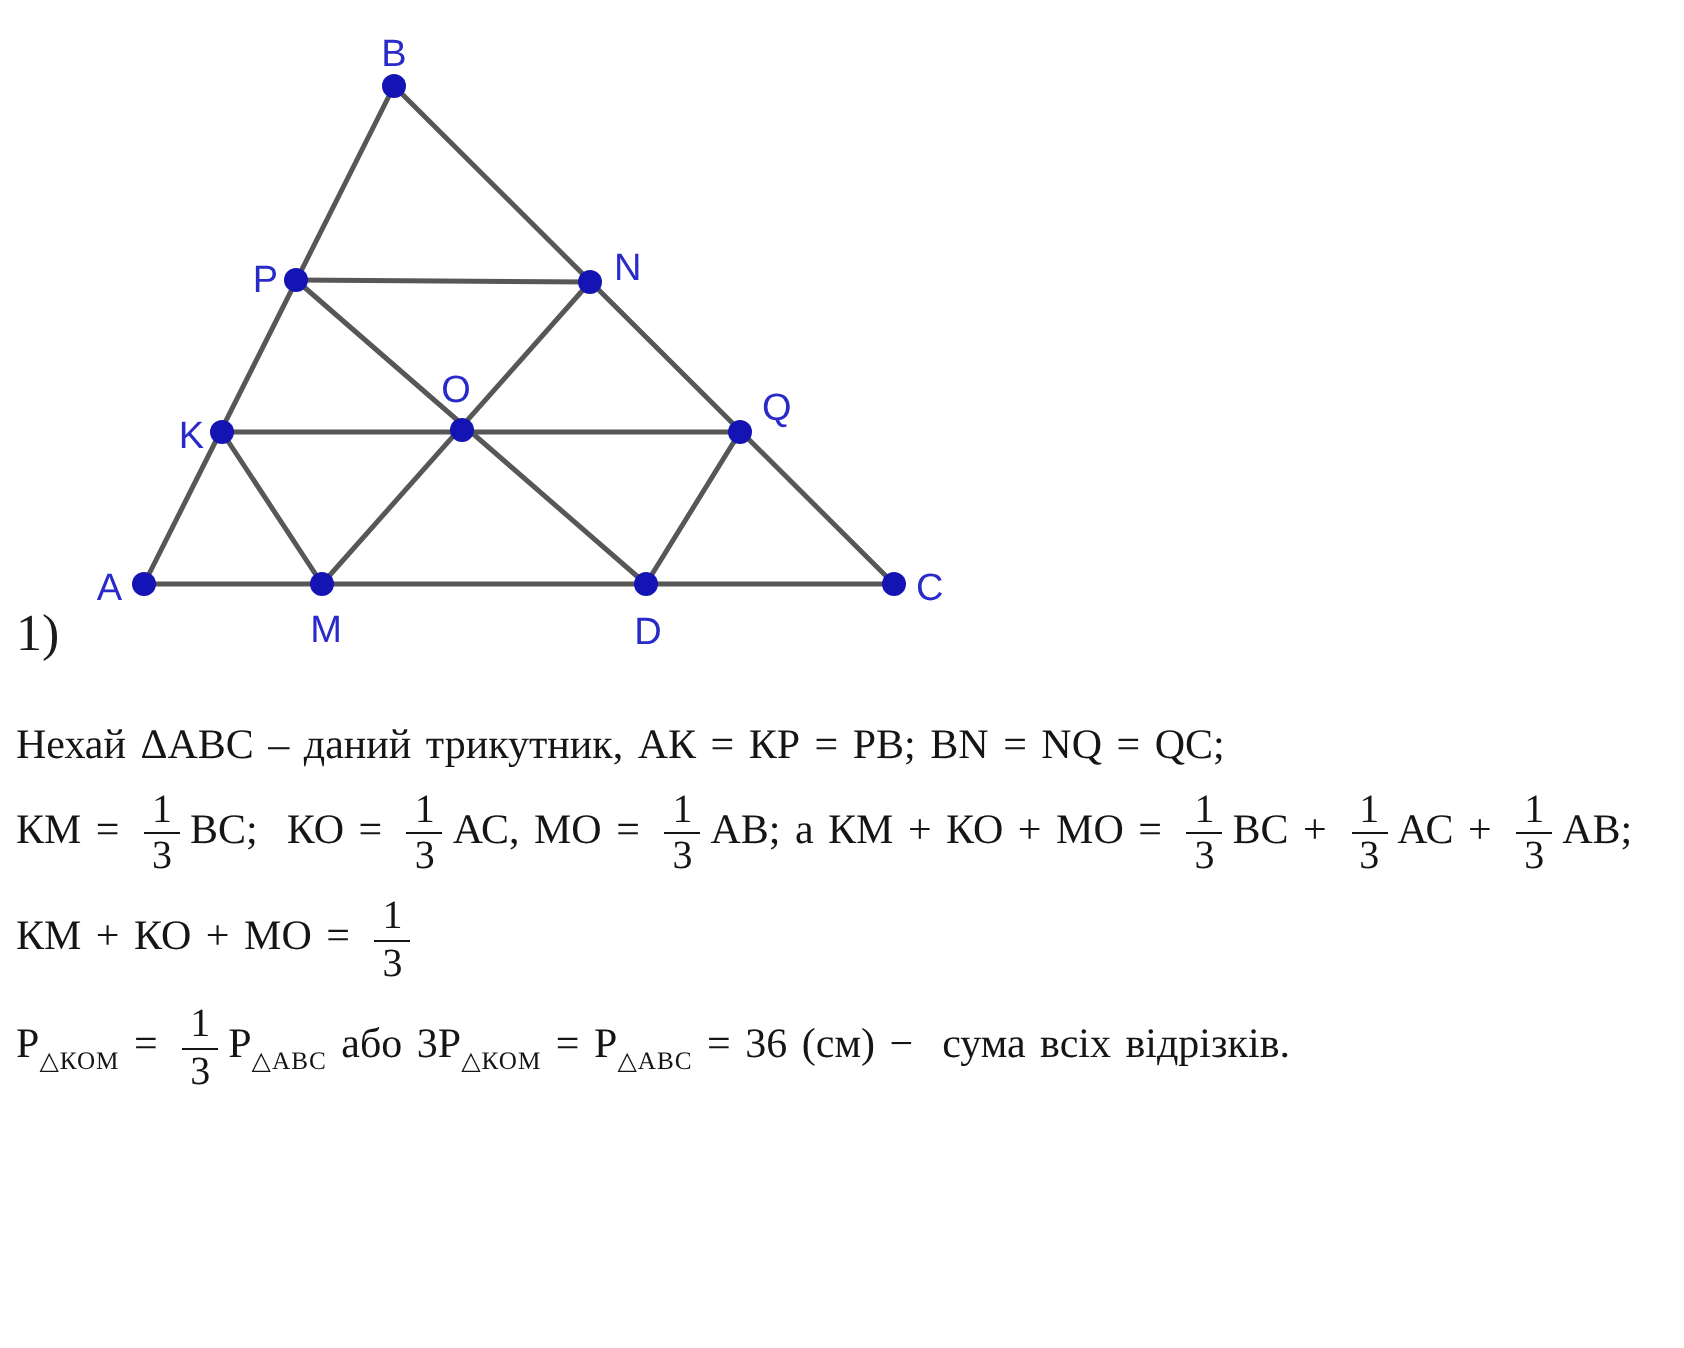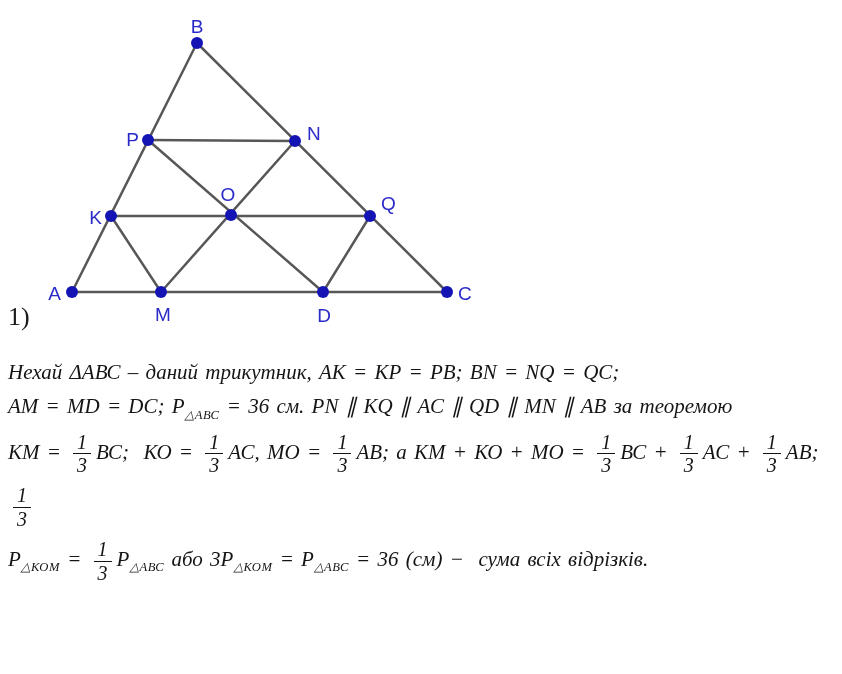--- a/index.html
+++ b/index.html
@@ -3,21 +3,21 @@
 <meta charset="utf-8">
 <style>
   html,body{margin:0;padding:0;background:#ffffff;}
   .page{position:relative;width:842px;height:674px;overflow:hidden;
         font-family:"Liberation Serif",serif;color:#151515;background:#fff;}
   .figure-area{position:absolute;left:0;top:0;width:500px;height:345px;}
   .figure-area svg{display:block;}
   .fig-label{position:absolute;left:8px;top:302px;font-size:26px;color:#1b1b1b;}
   .solution{position:absolute;left:8px;top:360px;width:830px;
             font-size:21px;line-height:1.22;word-spacing:2px;}
-  .mline{margin:0 0 8px 0;white-space:pre-wrap;font-style:italic;}
+  .mline{margin:0 0 8px 0;white-space:pre-wrap;}
   .frac{display:inline-block;text-align:center;vertical-align:middle;
         margin:0 5px;font-size:20px;line-height:1.12;}
   .frac .num{display:block;border-bottom:1.6px solid #141414;padding:0 4px;}
   .frac .den{display:block;padding:0 4px;}
   .sub{font-size:0.60em;vertical-align:-0.45em;letter-spacing:0.5px;}
 </style>
 </head>
 <body>
 
 <div class="page">
@@ -50,18 +50,17 @@
         <text x="163" y="321" text-anchor="middle" fill="#2a2ac8" font-size="19" font-family="&quot;Liberation Sans&quot;, sans-serif">M</text>
         <circle cx="323" cy="292" r="6" fill="#1414b4"></circle>
         <text x="324" y="322" text-anchor="middle" fill="#2a2ac8" font-size="19" font-family="&quot;Liberation Sans&quot;, sans-serif">D</text>
         <circle cx="447" cy="292" r="6" fill="#1414b4"></circle>
         <text x="458" y="300" text-anchor="start" fill="#2a2ac8" font-size="19" font-family="&quot;Liberation Sans&quot;, sans-serif">C</text>
       </svg>
     <div class="fig-label">1)</div>
   </div>
   <div class="solution" id="solution">
       <div class="mline"><span class="txt">Нехай ΔАВС – даний трикутник, АК = КР = РВ; BN = NQ = QC;</span></div>
-      <div class="mline"><span class="txt">АМ = MD = DC; Р</span><span class="sub">△АВС</span><span class="txt"> = 36 см. PN ∥ KQ ∥ АС ∥ QD ∥ MN ∥ АВ за теоремою</span></div>
       <div class="mline"><span class="txt">КМ = </span><span class="frac"><span class="num">1</span><span class="den">3</span></span><span class="txt">ВС; &nbsp;КО = </span><span class="frac"><span class="num">1</span><span class="den">3</span></span><span class="txt">АС, МО = </span><span class="frac"><span class="num">1</span><span class="den">3</span></span><span class="txt">АВ; а КМ + КО + МО = </span><span class="frac"><span class="num">1</span><span class="den">3</span></span><span class="txt">ВС + </span><span class="frac"><span class="num">1</span><span class="den">3</span></span><span class="txt">АС + </span><span class="frac"><span class="num">1</span><span class="den">3</span></span><span class="txt">АВ;</span></div>
-      <div class="mline"><span class="frac"><span class="num">1</span><span class="den">3</span></span></div>
+      <div class="mline"><span class="txt">КМ + КО + МО = </span><span class="frac"><span class="num">1</span><span class="den">3</span></span></div>
       <div class="mline"><span class="txt">Р</span><span class="sub">△КОМ</span><span class="txt"> = </span><span class="frac"><span class="num">1</span><span class="den">3</span></span><span class="txt">Р</span><span class="sub">△АВС</span><span class="txt"> або 3Р</span><span class="sub">△КОМ</span><span class="txt"> = Р</span><span class="sub">△АВС</span><span class="txt"> = 36 (см) − &nbsp;сума всіх відрізків.</span></div>
     </div>
 </div>
 
 </body></html>

